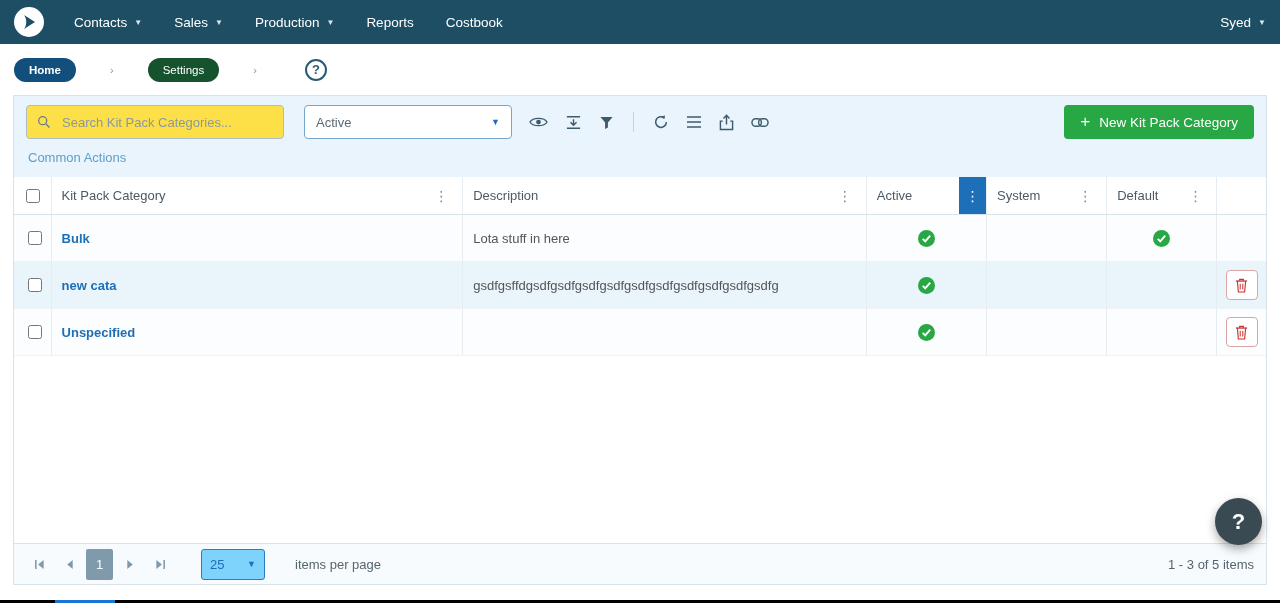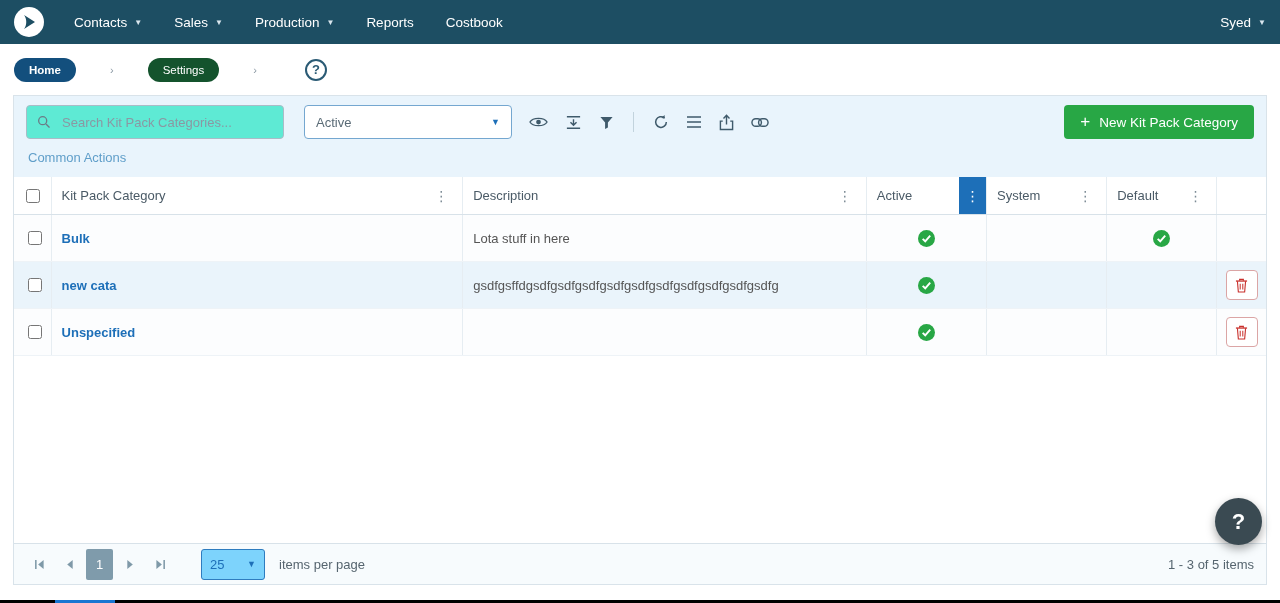--- a/index.html
+++ b/index.html
@@ -25,21 +25,21 @@
   .pill-settings { background:#14532d; color:#fff; font-weight:400;text-align:center; }
   .pill-outline { background:#fff; border:1px solid #8fbadd; color:#1d6fb8; }
   .crumb-sep { color:#8a98a3; margin:0 10px; font-size:11px; }
   .crumb-help { width:22px; height:22px; border:2px solid #2a5a74; border-radius:50%; color:#2a5a74; font-weight:700; font-size:13px; display:flex; align-items:center; justify-content:center; margin-left:14px; cursor:pointer; }
 
   
   .content { flex:1; margin:0 13px 15px; border:1px solid #d9e3ea; display:flex; flex-direction:column; min-height:0; background:#fff; }
 
   .toolbar-band { background:#e9f4fc; }
   .toolbar { display:flex; align-items:center; padding:9px 12px 6px; }
-  .search { width:258px; height:34px; background:#5eead4; border:1px solid #a9bcc7; border-radius:4px; display:flex; align-items:center; padding:0 10px; }
+  .search { width:258px; height:34px; background:#fde047; border:1px solid #a9bcc7; border-radius:4px; display:flex; align-items:center; padding:0 10px; }
   .search input { border:none; outline:none; flex:1; font-size:13px; color:#333; background:transparent; margin-left:9px; min-width:0; }
   .search input::placeholder { color:#8a98a3; }
   .dropdown { margin-left:20px; width:208px; height:34px; background:#fff; border:1px solid #74a7d0; border-radius:4px; display:flex; align-items:center; justify-content:space-between; padding:0 11px; font-size:13px; color:#5a6b76; cursor:pointer; }
   .dd-caret { color:#1d6fb8; font-size:9px; }
   .tool-icons { display:flex; align-items:center; margin-left:17px; gap:17px; }
   .ticon { display:flex; align-items:center; justify-content:center; color:#3f5a6b; cursor:pointer; }
   .tool-sep { width:1px; height:20px; background:#c2d3dd; margin:0 2px; }
   .new-btn { margin-left:auto; height:34px; background:#28a745; border:none; border-radius:4px; color:#fff; font-size:13.5px; display:flex; align-items:center; padding:0 16px; cursor:pointer; }
   .new-btn .plus { font-size:17px; margin-right:9px; font-weight:400; }
   .common-actions { padding:5px 14px 12px; font-size:13px; color:#5f9ec9; cursor:pointer; }
@@ -63,21 +63,21 @@
   .trash-btn { width:32px; height:30px; background:#fff; border:1px solid #dba5a5; border-radius:4px; display:inline-flex; align-items:center; justify-content:center; cursor:pointer; }
   .action-cell { text-align:center; padding:0 6px !important; }
 
   .grid-filler { flex:1; background:#fff; }
 
   
   .pager { height:41px; min-height:41px; border-top:1px solid #d8e2e9; background:#f7fbfd; display:flex; align-items:center; padding:0 12px; }
   .pg-btn { width:26px; height:30px; display:flex; align-items:center; justify-content:center; color:#7f99a8; cursor:pointer; margin-right:4px; background:transparent; border:none; }
   .pg-current { width:27px; height:31px; background:#7f9bab; color:#fff; display:flex; align-items:center; justify-content:center; font-size:13px; border-radius:2px; margin-right:4px; cursor:pointer; }
   .size-select { width:64px; height:31px; border:1px solid #2e7cbf; border-radius:3px; color:#1d6fb8; display:flex; align-items:center; justify-content:space-between; padding:0 8px; margin:0 14px 0 24px; font-size:13px; background:#7dd3fc; cursor:pointer; }
-  .per-page { font-size:13px; color:#56656f; }
+  .per-page { font-size:13px; color:#56656f;margin-left:16px; }
   .range { margin-left:auto; font-size:13px; color:#56656f; }
 
   
   .float-help { position:absolute; right:18px; bottom:58px; width:47px; height:47px; border-radius:50%; background:#3a4a52; color:#fff; font-size:22px; font-weight:700; display:flex; align-items:center; justify-content:center; box-shadow:0 4px 10px rgba(0,0,0,.35); cursor:pointer; }
   .bottom-bar { height:3px; min-height:3px; background:#000; position:relative; }
   .bottom-accent { position:absolute; left:55px; top:0; height:100%; width:60px; background:#1976d2; }
 </style>
 </head>
 <body>
 

